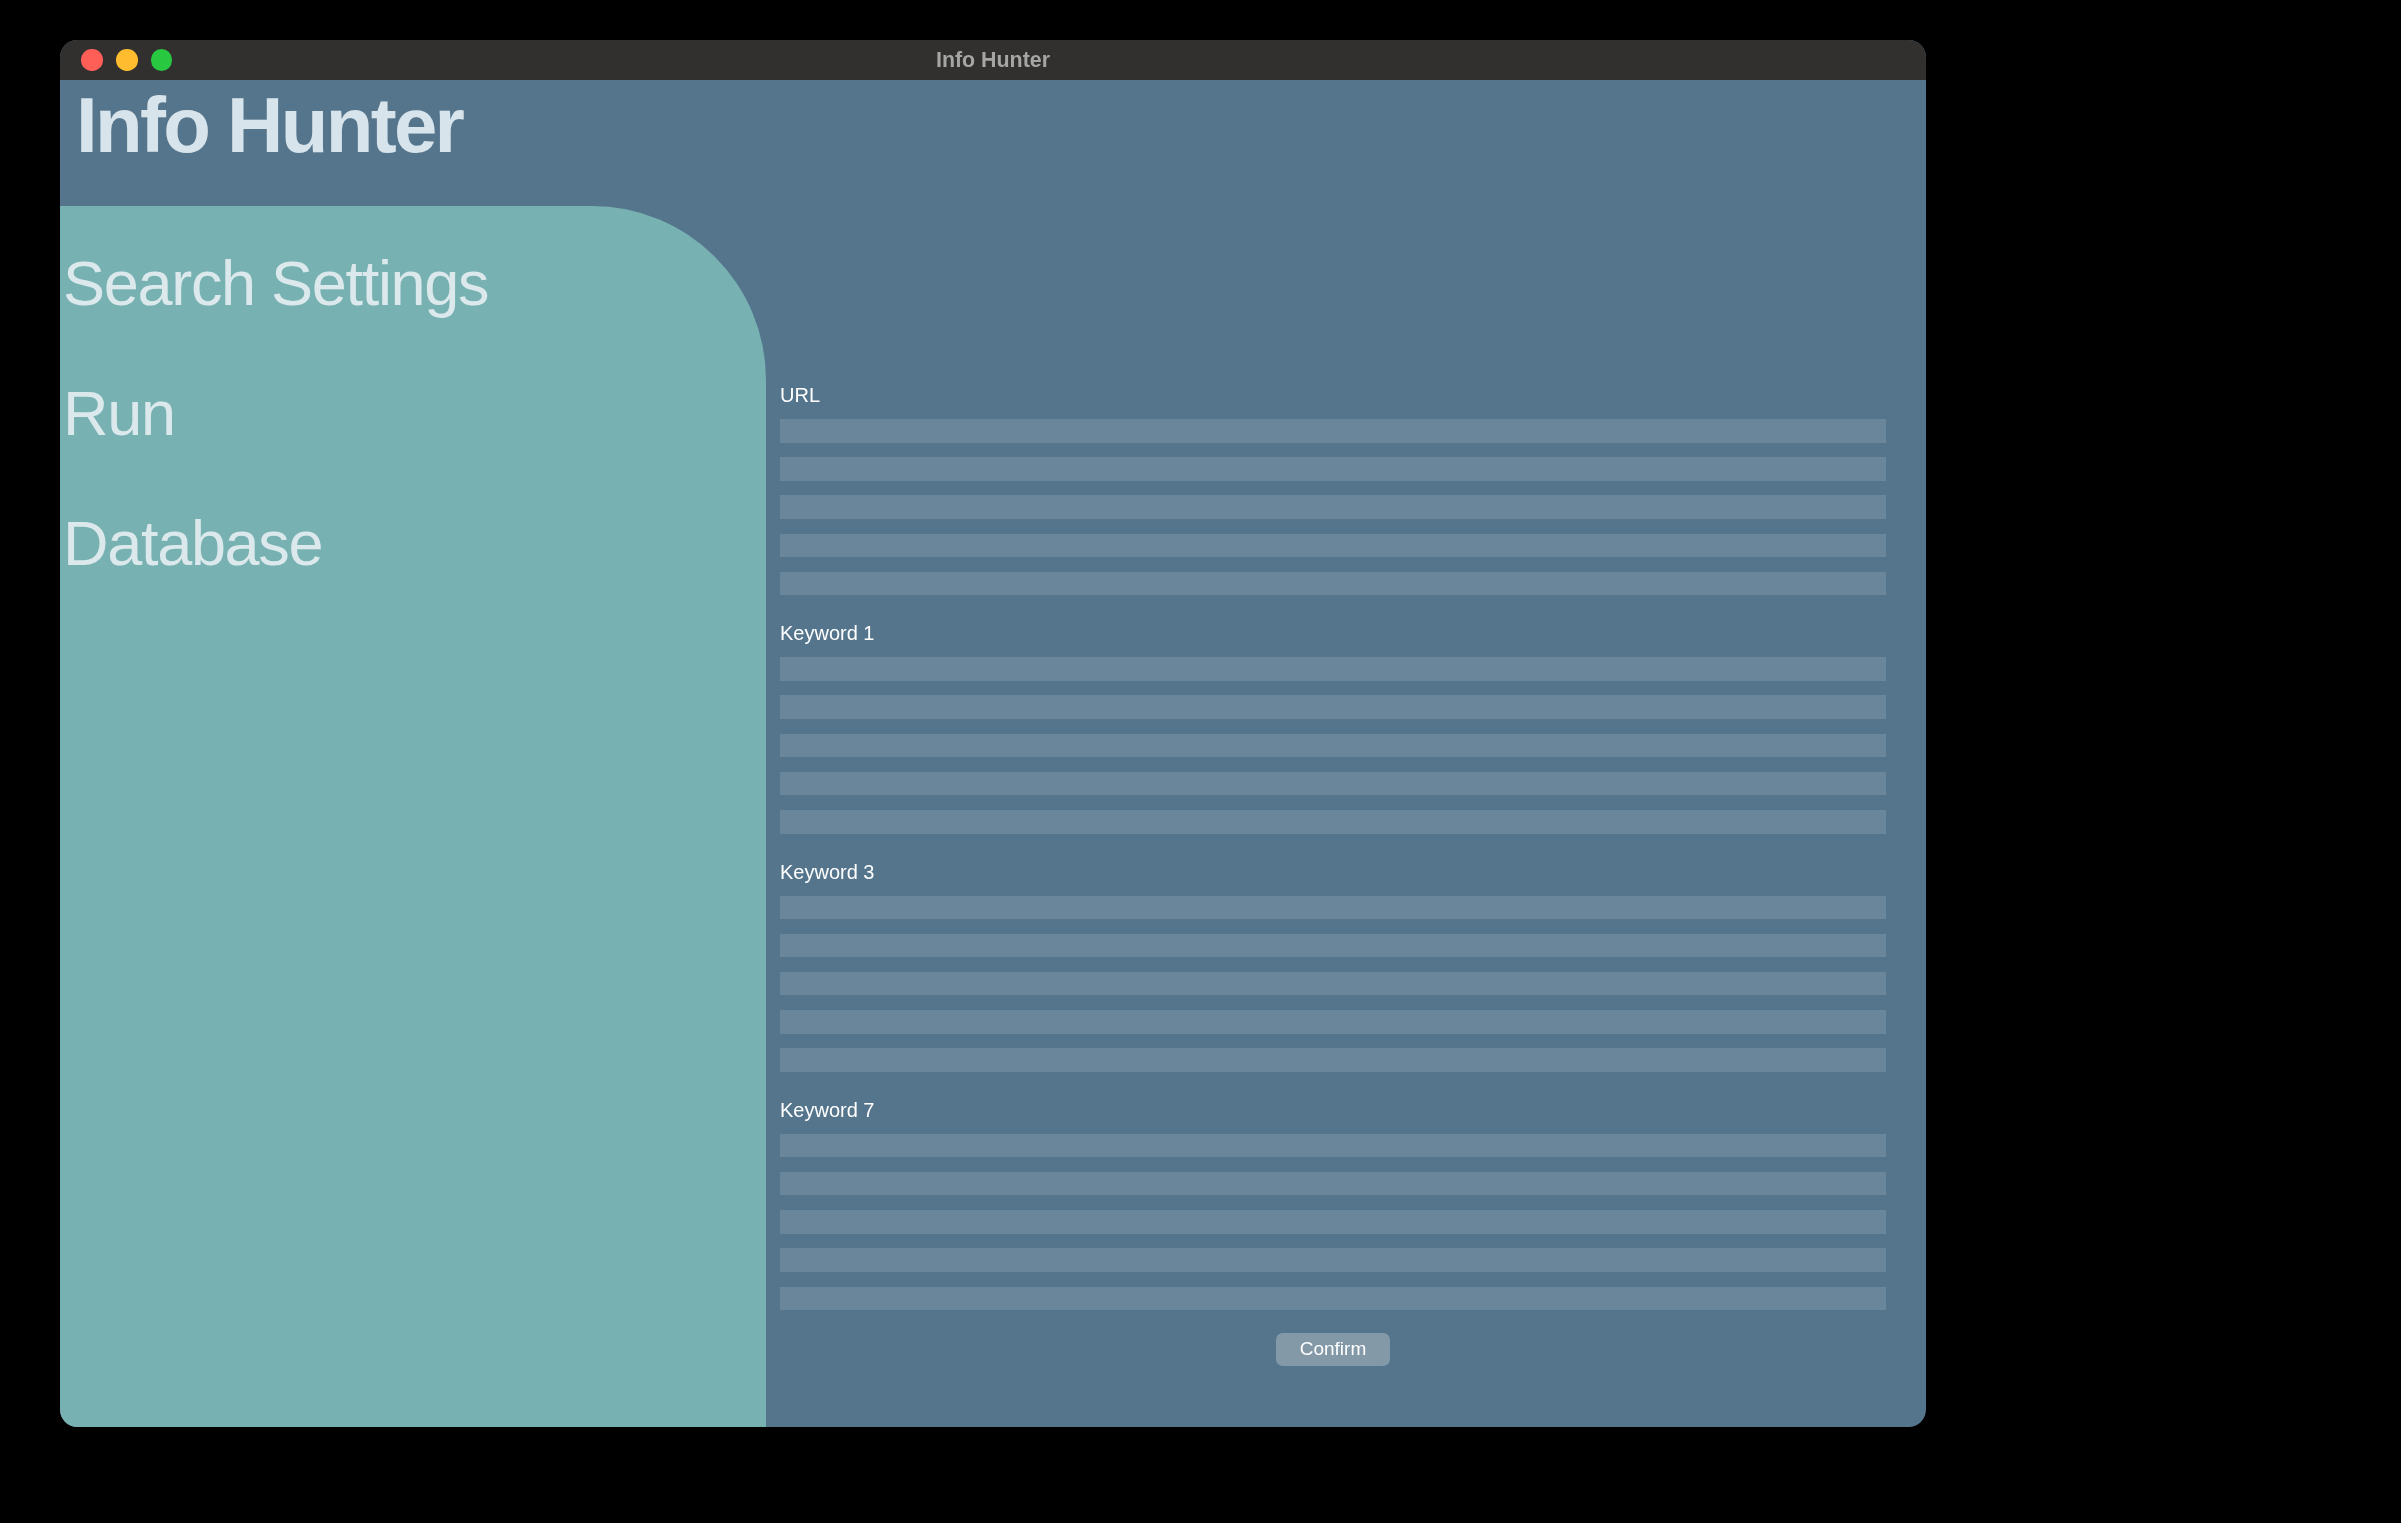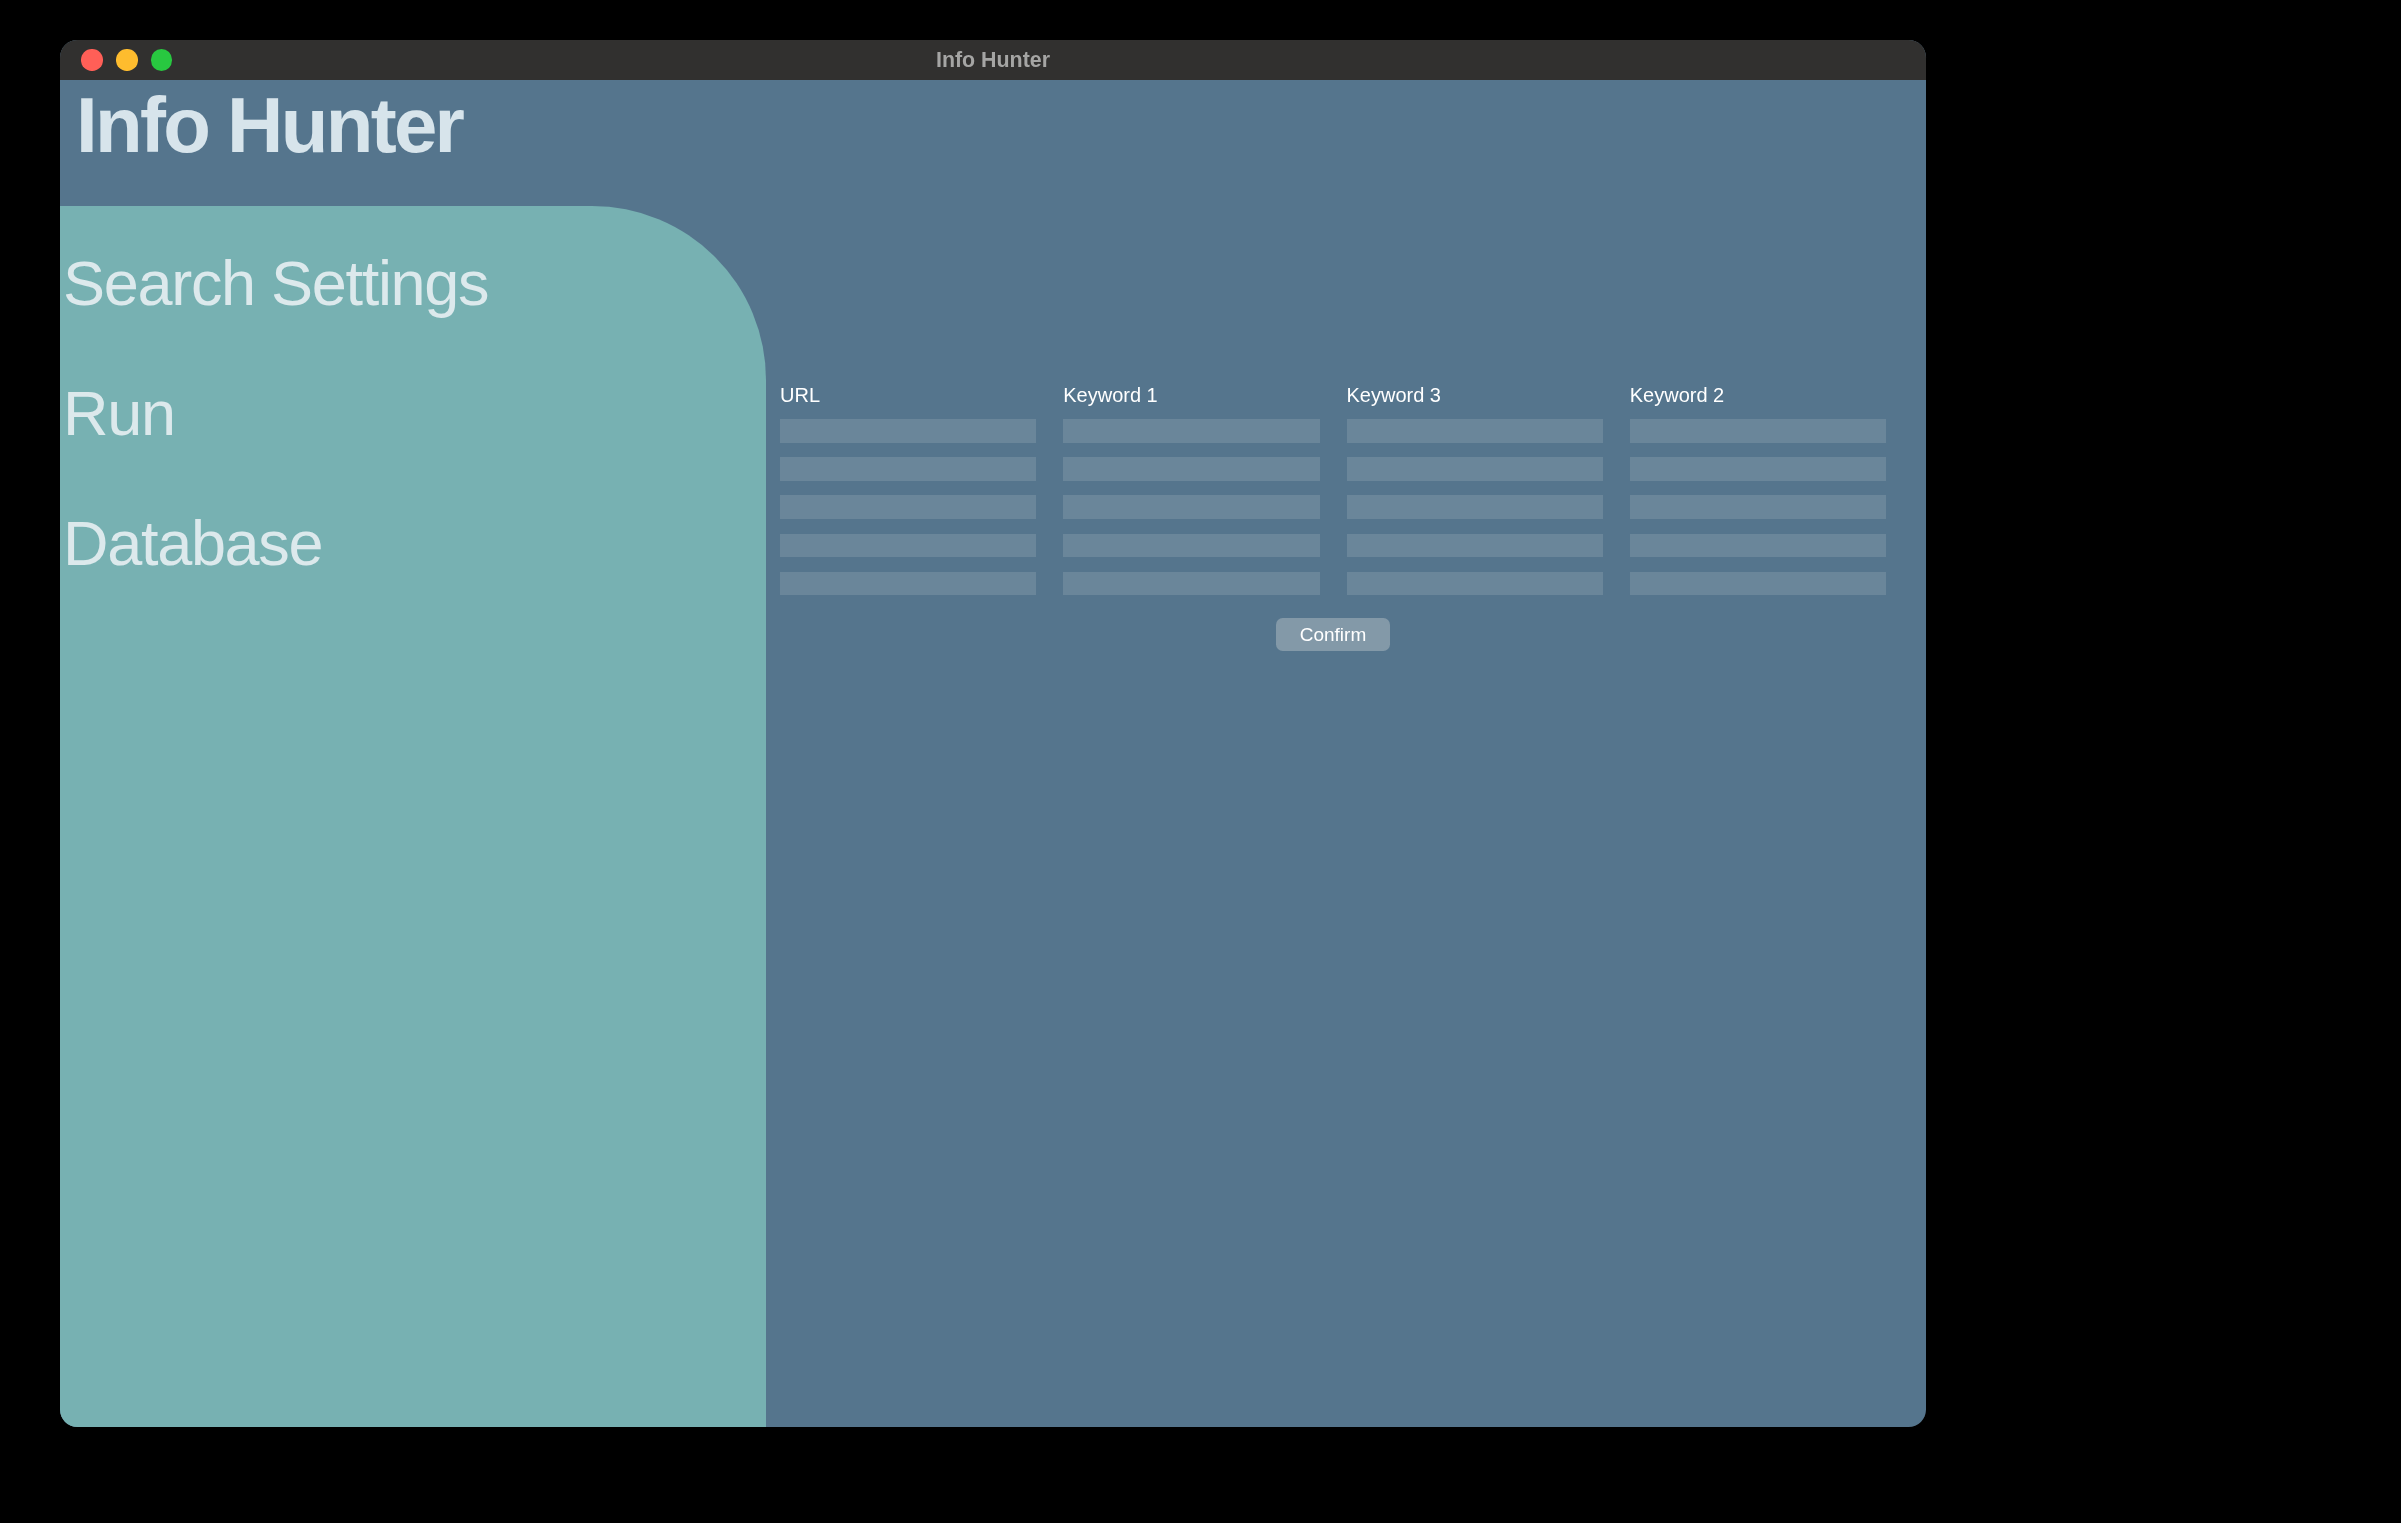--- a/index.html
+++ b/index.html
@@ -104,20 +104,21 @@
     .main-panel {
       position: absolute;
       left: 720px;
       top: 304px;
       right: 40px;
     }
 
     .form-columns {
       display: flex;
       gap: 27px;
+      flex-direction: column;
     }
 
     .col {
       flex: 1;
     }
 
     .col-label {
       color: #ffffff;
       font-size: 20px;
       font-weight: 400;
@@ -221,21 +222,21 @@
           <div class="field-stack">
             <input class="text-input" style="">
             <input class="text-input" style="">
             <input class="text-input" style="">
             <input class="text-input" style="">
             <input class="text-input" style="">
           </div>
         </div>
 
         <div class="col">
-          <span class="col-label">Keyword 2</span>
+          <span class="col-label">Keyword 7</span>
           <div class="field-stack">
             <input class="text-input" style="">
             <input class="text-input" style="">
             <input class="text-input" style="">
             <input class="text-input" style="">
             <input class="text-input" style="">
           </div>
         </div>
 
       </div>

